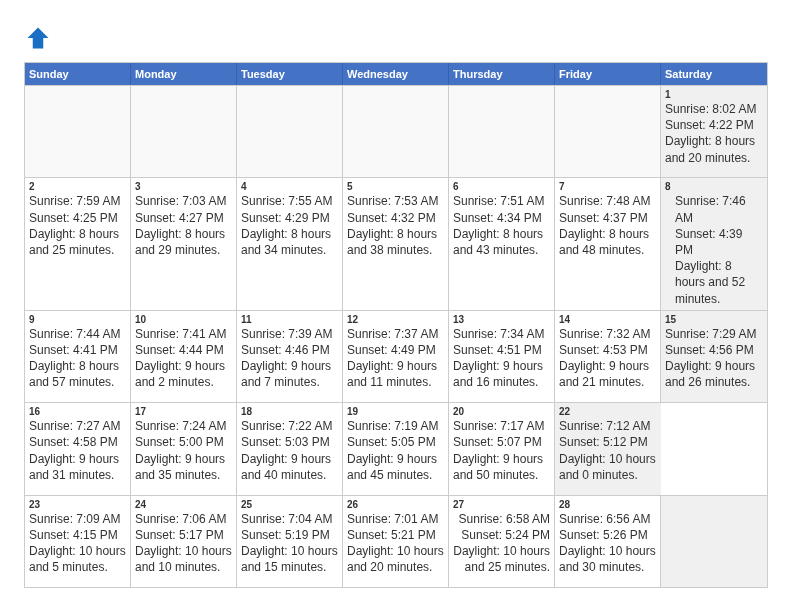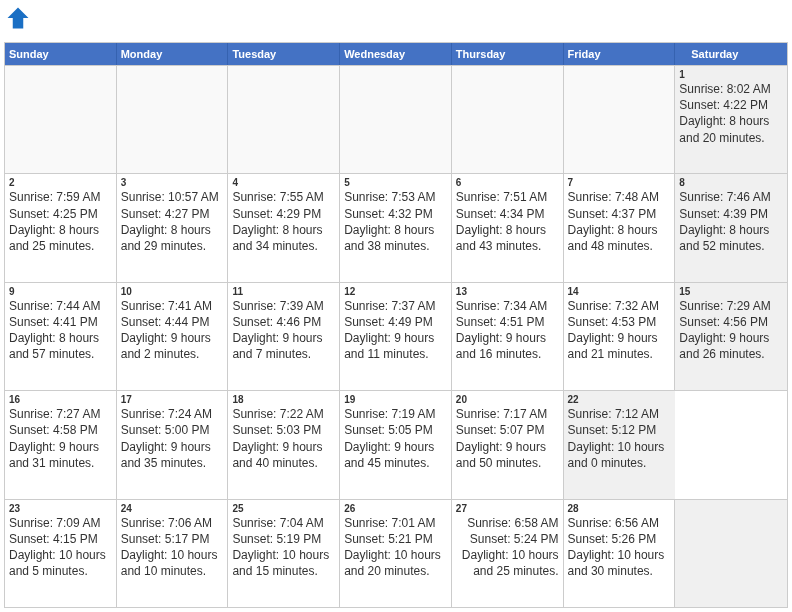--- a/index.html
+++ b/index.html
@@ -6,21 +6,21 @@
     body {
       font-family: Arial, sans-serif;
       background: #fff;
       width: 792px;
       height: 612px;
       overflow: hidden;
     }
     .page {
       width: 792px;
       height: 612px;
-      padding: 4px;
+      padding: 24px;
       display: flex;
       flex-direction: column;
     }
     .header {
       display: flex;
       justify-content: space-between;
       align-items: flex-start;
       margin-bottom: 10px;
     }
     .logo {
@@ -65,21 +65,21 @@
       background: #4472c4;
     }
     .cal-header-cell {
       color: #fff;
       font-size: 11px;
       font-weight: bold;
       padding: 5px 4px;
       border-right: 1px solid #3562b0;
       text-align: left;
     }
-    .cal-header-cell:last-child { border-right: none; margin-left: 12px; }
+    .cal-header-cell:last-child { border-right: none; }
     .cal-body {
       flex: 1;
       display: flex;
       flex-direction: column;
     }
     .cal-row {
       display: grid;
       grid-template-columns: repeat(7, 1fr);
       flex: 1;
       border-top: 1px solid #ccc;
@@ -155,21 +155,21 @@
         </div>
         <div class="cal-row">
           <div class="cal-cell">
             <span class="day-num">2</span>
             <div class="cell-text" style="white-space: pre-line;">Sunrise: 7:59 AM
 Sunset: 4:25 PM
 Daylight: 8 hours and 25 minutes.</div>
           </div>
           <div class="cal-cell">
             <span class="day-num">3</span>
-            <div class="cell-text" style="white-space: pre-line;">Sunrise: 10:57 AM
+            <div class="cell-text" style="white-space: pre-line;">Sunrise: 7:03 AM
 Sunset: 4:27 PM
 Daylight: 8 hours and 29 minutes.</div>
           </div>
           <div class="cal-cell">
             <span class="day-num">4</span>
             <div class="cell-text" style="white-space: pre-line;">Sunrise: 7:55 AM
 Sunset: 4:29 PM
 Daylight: 8 hours and 34 minutes.</div>
           </div>
           <div class="cal-cell">
@@ -185,21 +185,21 @@
 Daylight: 8 hours and 43 minutes.</div>
           </div>
           <div class="cal-cell">
             <span class="day-num">7</span>
             <div class="cell-text" style="white-space: pre-line;">Sunrise: 7:48 AM
 Sunset: 4:37 PM
 Daylight: 8 hours and 48 minutes.</div>
           </div>
           <div class="cal-cell shaded">
             <span class="day-num">8</span>
-            <div class="cell-text" style="white-space: pre-line;">Sunrise: 7:46 AM
+            <div class="cell-text" style="white-space: pre-line; margin-left: 10px;">Sunrise: 7:46 AM
 Sunset: 4:39 PM
 Daylight: 8 hours and 52 minutes.</div>
           </div>
         </div>
         <div class="cal-row">
           <div class="cal-cell">
             <span class="day-num">9</span>
             <div class="cell-text" style="white-space: pre-line;">Sunrise: 7:44 AM
 Sunset: 4:41 PM
 Daylight: 8 hours and 57 minutes.</div>

